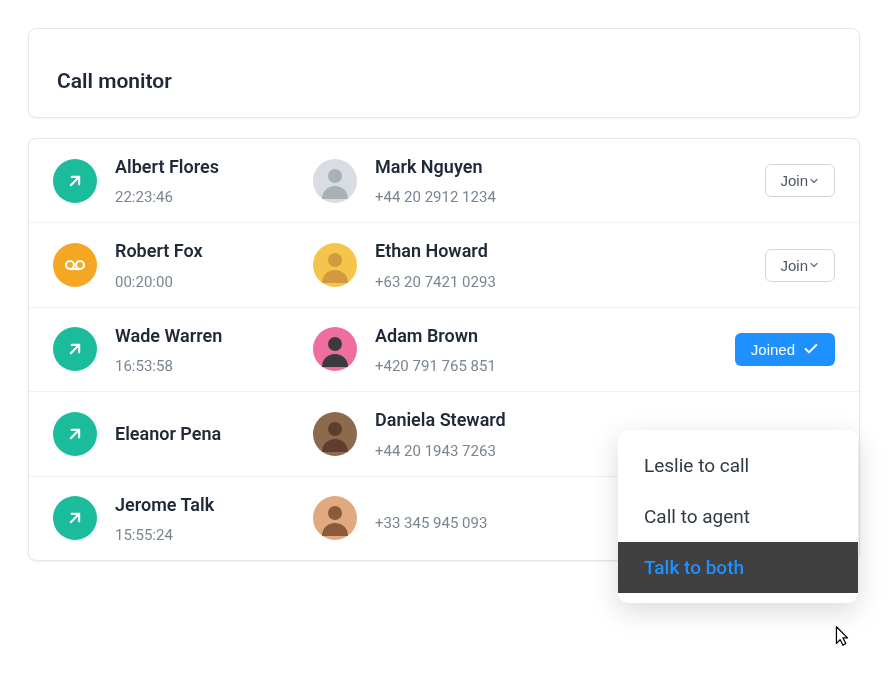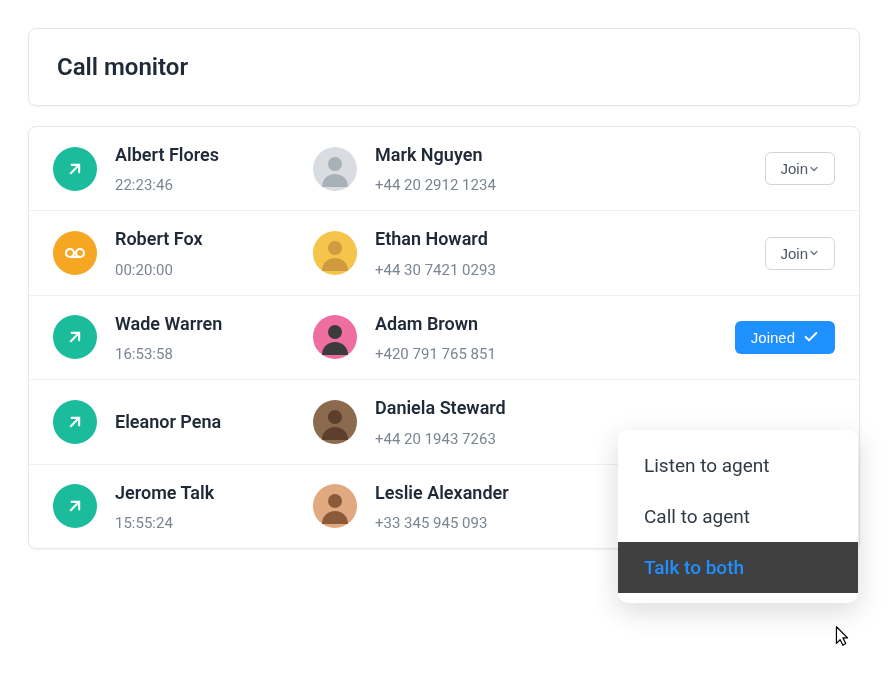--- a/index.html
+++ b/index.html
@@ -13,23 +13,24 @@
     }
     .header-card {
       background: #fff;
       border: 1px solid #e5e7eb;
       border-radius: 8px;
       padding: 24px 28px;
       box-shadow: 0 1px 3px rgba(0,0,0,0.05);
       margin-bottom: 20px;
     }
     .header-title {
-      font-size: 24px;
+      font-size: 21px;
       font-weight: 600;
       color: #1f2937;
+      margin-top: 16px;
     }
     .list-card {
       background: #fff;
       border: 1px solid #e5e7eb;
       border-radius: 8px;
       box-shadow: 0 1px 3px rgba(0,0,0,0.05);
       overflow: hidden;
     }
     .row {
       display: flex;
@@ -200,21 +201,21 @@
     </div>
     <div class="avatar">
       <svg width="44" height="44" viewBox="0 0 44 44">
           <circle cx="22" cy="22" r="22" fill="#f4c54a"></circle>
           <circle cx="22" cy="17" r="7" fill="#d19a3e"></circle>
           <path d="M9 40c0-8 6-13 13-13s13 5 13 13" fill="#d19a3e"></path>
         </svg>
     </div>
     <div class="col-contact">
       <div class="name">Ethan Howard</div>
-      <div class="subtext">+44 30 7421 0293</div>
+      <div class="subtext">+63 20 7421 0293</div>
     </div>
     <div class="col-action">
       <button class="join-btn">
         <span>Join</span>
         <svg class="chevron-down" viewBox="0 0 24 24" fill="none" stroke="#6b7280" stroke-width="2.5" stroke-linecap="round" stroke-linejoin="round">
             <polyline points="6 9 12 15 18 9"></polyline>
           </svg>
       </button>
     </div>
   </div>
@@ -287,30 +288,29 @@
       <div class="subtext">15:55:24</div>
     </div>
     <div class="avatar">
       <svg width="44" height="44" viewBox="0 0 44 44">
           <circle cx="22" cy="22" r="22" fill="#e0a97f"></circle>
           <circle cx="22" cy="17" r="7" fill="#8a5a3a"></circle>
           <path d="M9 40c0-8 6-13 13-13s13 5 13 13" fill="#8a5a3a"></path>
         </svg>
     </div>
     <div class="col-contact">
-      <div class="name">Leslie Alexander</div>
       <div class="subtext">+33 345 945 093</div>
     </div>
     <div class="col-action"></div>
   </div>
 
 </div>
 
 <div class="dropdown-menu">
-  <div class="dropdown-item">Listen to agent</div>
+  <div class="dropdown-item">Leslie to call</div>
   <div class="dropdown-item">Call to agent</div>
   <div class="dropdown-item selected">Talk to both</div>
 </div>
 
 <div class="cursor-pointer">
   <svg viewBox="0 0 28 28" fill="#fff" stroke="#000" stroke-width="1.3" stroke-linejoin="round">
     <path d="M8 4 L8 22 L12 18 L15 24 L18 22 L15 16 L20 16 Z"></path>
   </svg>
 </div>
 

